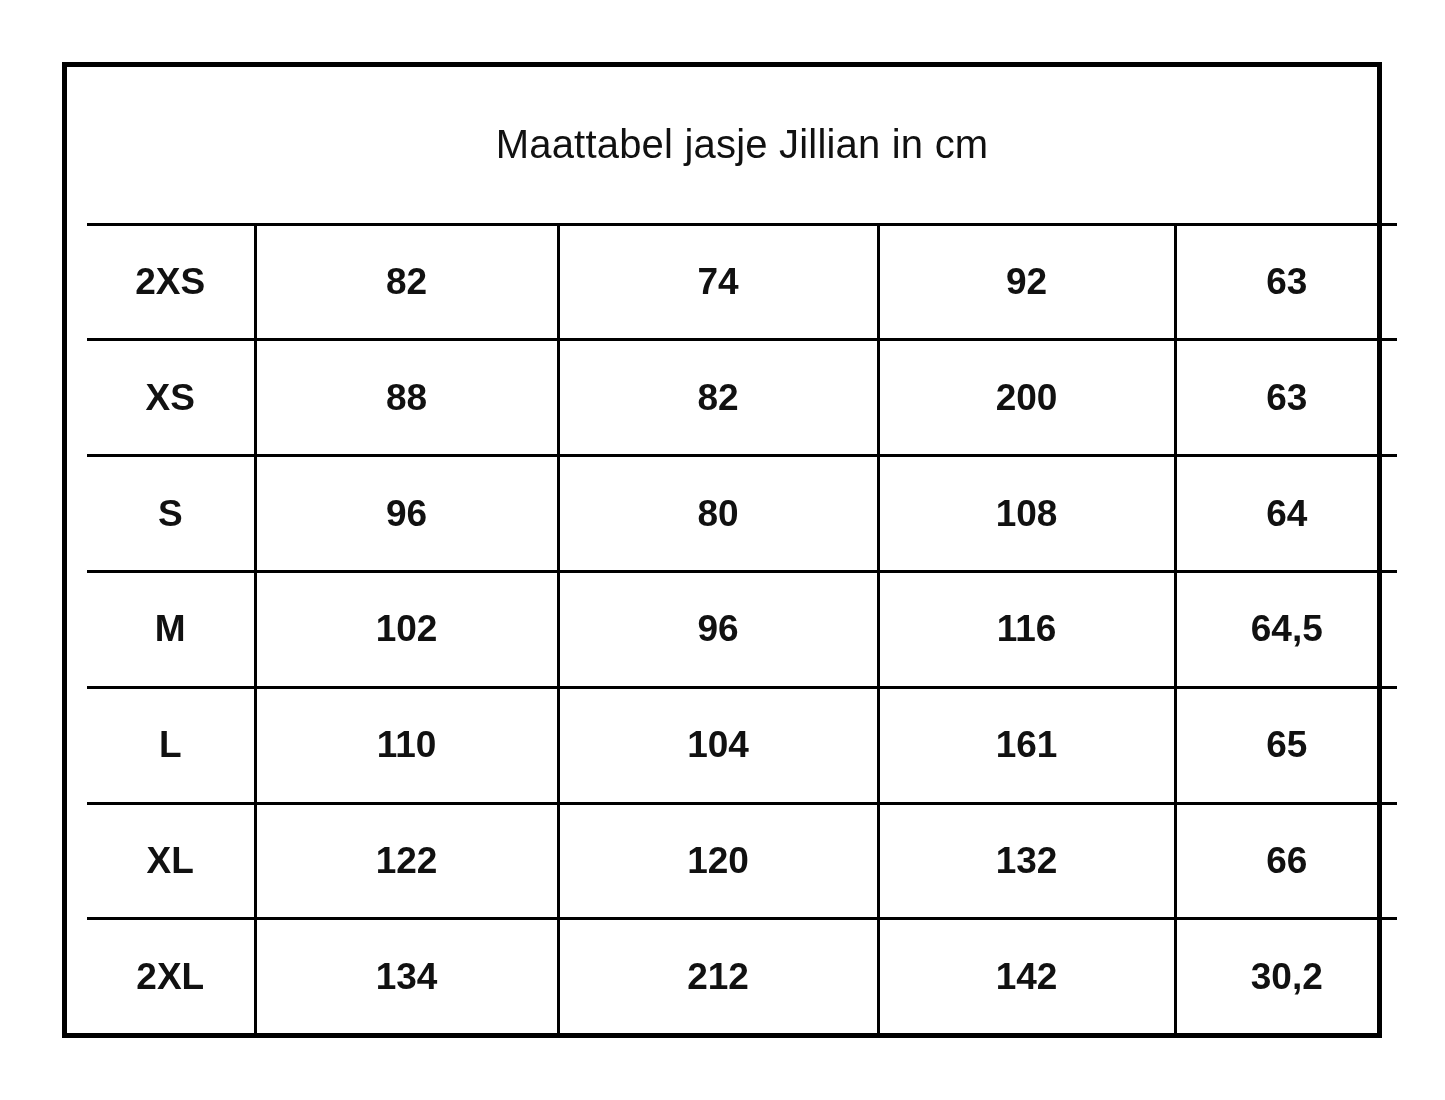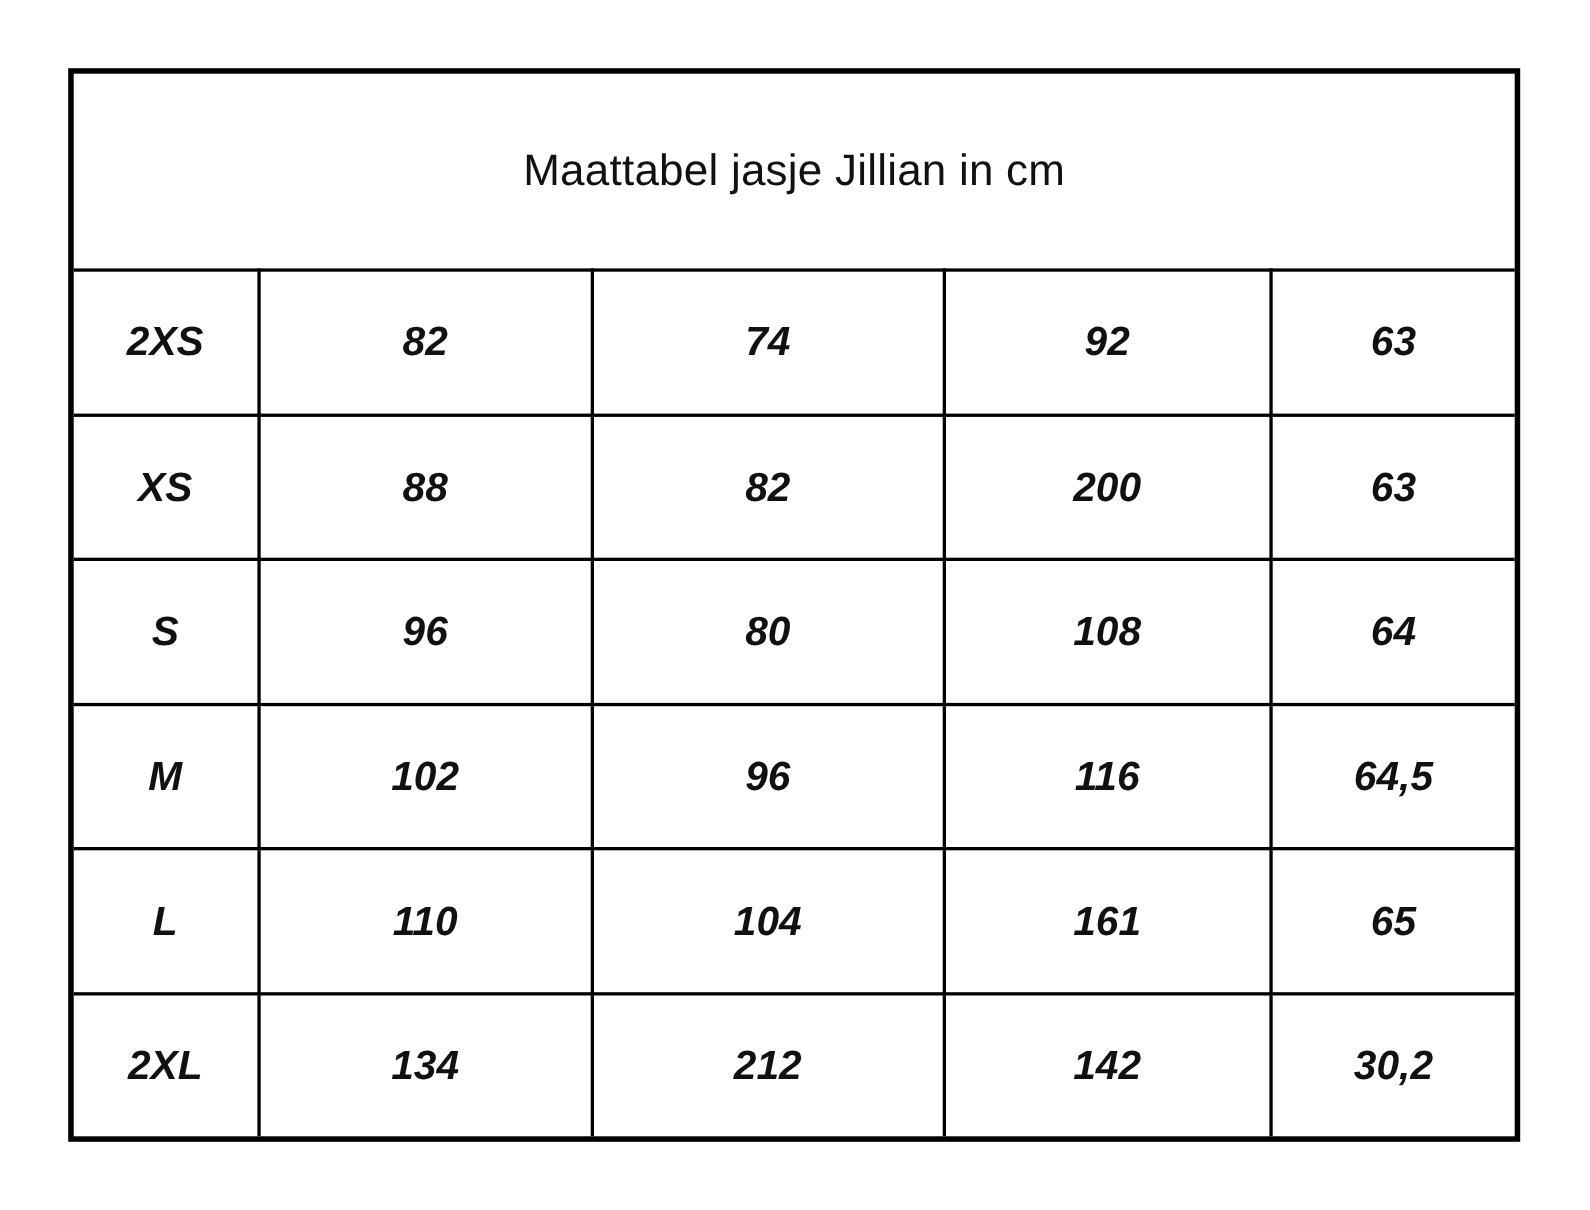--- a/index.html
+++ b/index.html
@@ -28,20 +28,21 @@
     height: 976px;
     box-sizing: border-box;
     border: 5px solid #000000;
     background: #ffffff;
   }
   table.size-table {
     width: 100%;
     height: 100%;
     border-collapse: collapse;
     table-layout: fixed;
+    margin-left: 20px;
   }
   table.size-table td {
     border: 3px solid #000000;
     text-align: center;
     vertical-align: middle;
     font-size: 35px;
     font-weight: bold;
     color: #111111;
     padding: 0;
   }
@@ -64,21 +65,20 @@
     border-left: none;
   }
   table.size-table tr.header-row td:last-child,
   table.size-table tr.data-row td:last-child {
     border-right: none;
   }
   table.size-table tr.data-row td {
     height: 94px;
     font-size: 37px;
     font-weight: bold;
-    font-style: italic;
   }
   table.size-table tr.data-row:last-child td {
     border-bottom: none;
   }
   
   col.c0 { width: 168px; }
   col.c1 { width: 303px; }
   col.c2 { width: 320px; }
   col.c3 { width: 297px; }
   col.c4 { width: 222px; }
@@ -129,20 +129,27 @@
           <td>64,5</td>
         </tr>
         <tr class="data-row">
           <td>L</td>
           <td>110</td>
           <td>104</td>
           <td>161</td>
           <td>65</td>
         </tr>
         <tr class="data-row">
+          <td>XL</td>
+          <td>122</td>
+          <td>120</td>
+          <td>132</td>
+          <td>66</td>
+        </tr>
+        <tr class="data-row">
           <td>2XL</td>
           <td>134</td>
           <td>212</td>
           <td>142</td>
           <td>30,2</td>
         </tr>
       </tbody>
     </table>
   </div>
 </div>

